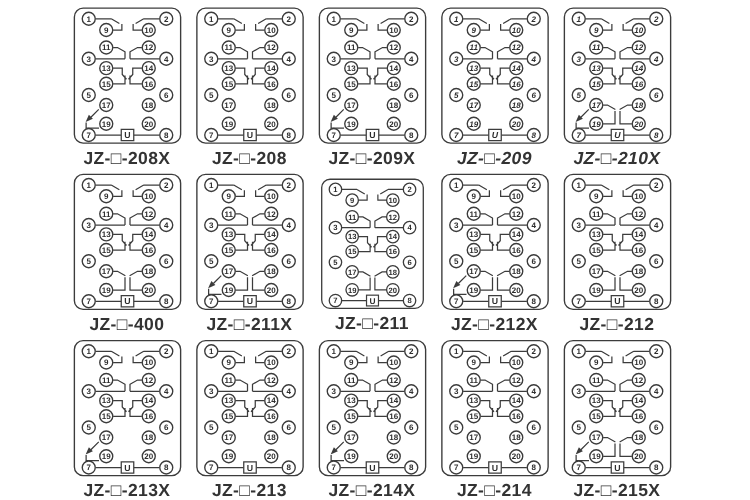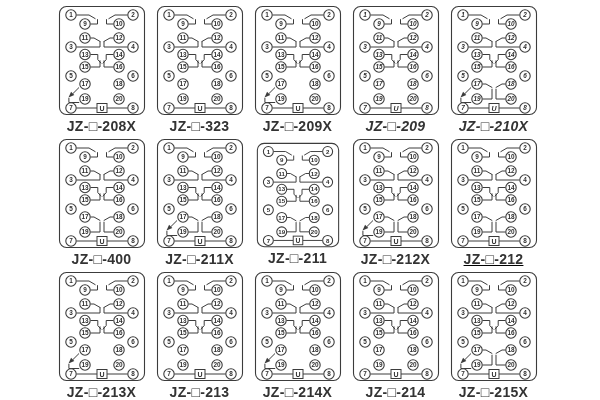--- a/index.html
+++ b/index.html
@@ -206,21 +206,21 @@
         </g>
         <g>
           <circle cx="15" cy="104" r="5.2" fill="#ffffff" stroke="#3c3c3c" stroke-width="1.1"></circle>
           <text x="15" y="106.3" text-anchor="middle" font-size="6.4" font-weight="bold" fill="#2e2e2e">7</text>
         </g>
         <g>
           <circle cx="77" cy="104" r="5.2" fill="#ffffff" stroke="#3c3c3c" stroke-width="1.1"></circle>
           <text x="77" y="106.3" text-anchor="middle" font-size="6.4" font-weight="bold" fill="#2e2e2e">8</text>
         </g>
       </svg>
-      <figcaption class="diag-label">JZ-□-323</figcaption>
+      <figcaption class="diag-label">JZ-□-208</figcaption>
     </figure>
     <figure class="cell" style="margin: 0px;">
       <svg width="92" height="114" viewBox="0 0 92 114" xmlns="http://www.w3.org/2000/svg">
         <rect x="3.5" y="2.5" width="85" height="108" rx="7" fill="none" stroke="#3c3c3c" stroke-width="1.1"></rect>
         <path d="M20.5 11 H33 M33 11 L39.5 14.8 M34.5 20 H41.5 V15.2 M20.5 43 H44 M44 43 V37.2 M34.5 34 H38 L44.3 37.6 M34.5 50.5 H41.8 V55.6 L45.2 59.4 M34.5 63 H44 V56.4" fill="none" stroke="#3c3c3c" stroke-width="1"></path>
         <g transform="translate(92,0) scale(-1,1)">
           <path d="M20.5 11 H33 M33 11 L39.5 14.8 M34.5 20 H41.5 V15.2 M20.5 43 H44 M44 43 V37.2 M34.5 34 H38 L44.3 37.6 M34.5 50.5 H41.8 V55.6 L45.2 59.4 M34.5 63 H44 V56.4" fill="none" stroke="#3c3c3c" stroke-width="1"></path>
         </g>
         <path d="M20.5 104 H41 M51 104 H71.5" fill="none" stroke="#3c3c3c" stroke-width="1"></path>
         <rect x="41" y="99.5" width="10" height="9" fill="#fff" stroke="#3c3c3c" stroke-width="1"></rect>
@@ -875,21 +875,21 @@
           <circle cx="15" cy="104" r="5.2" fill="#ffffff" stroke="#3c3c3c" stroke-width="1.1"></circle>
           <text x="15" y="106.3" text-anchor="middle" font-size="6.4" font-weight="bold" fill="#2e2e2e">7</text>
         </g>
         <g>
           <circle cx="77" cy="104" r="5.2" fill="#ffffff" stroke="#3c3c3c" stroke-width="1.1"></circle>
           <text x="77" y="106.3" text-anchor="middle" font-size="6.4" font-weight="bold" fill="#2e2e2e">8</text>
         </g>
       </svg>
       <figcaption class="diag-label">JZ-□-212X</figcaption>
     </figure>
-    <figure class="cell" style="margin: 0px; text-decoration: underline;">
+    <figure class="cell" style="margin: 0px;">
       <svg width="92" height="114" viewBox="0 0 92 114" xmlns="http://www.w3.org/2000/svg">
         <rect x="3.5" y="2.5" width="85" height="108" rx="7" fill="none" stroke="#3c3c3c" stroke-width="1.1"></rect>
         <path d="M20.5 11 H33 M33 11 L39.5 14.8 M34.5 20 H41.5 V15.2 M20.5 43 H44 M44 43 V37.2 M34.5 34 H38 L44.3 37.6 M34.5 50.5 H41.8 V55.6 L45.2 59.4 M34.5 63 H44 V56.4 M34.5 80 H38 L44.3 83.6 M34.5 95 H44 V84.8" fill="none" stroke="#3c3c3c" stroke-width="1"></path>
         <g transform="translate(92,0) scale(-1,1)">
           <path d="M20.5 11 H33 M33 11 L39.5 14.8 M34.5 20 H41.5 V15.2 M20.5 43 H44 M44 43 V37.2 M34.5 34 H38 L44.3 37.6 M34.5 50.5 H41.8 V55.6 L45.2 59.4 M34.5 63 H44 V56.4 M34.5 80 H38 L44.3 83.6 M34.5 95 H44 V84.8" fill="none" stroke="#3c3c3c" stroke-width="1"></path>
         </g>
         <path d="M20.5 104 H41 M51 104 H71.5" fill="none" stroke="#3c3c3c" stroke-width="1"></path>
         <rect x="41" y="99.5" width="10" height="9" fill="#fff" stroke="#3c3c3c" stroke-width="1"></rect>
         <text x="46" y="106.6" text-anchor="middle" font-size="7" font-weight="bold" fill="#2e2e2e">U</text>
         <g>

